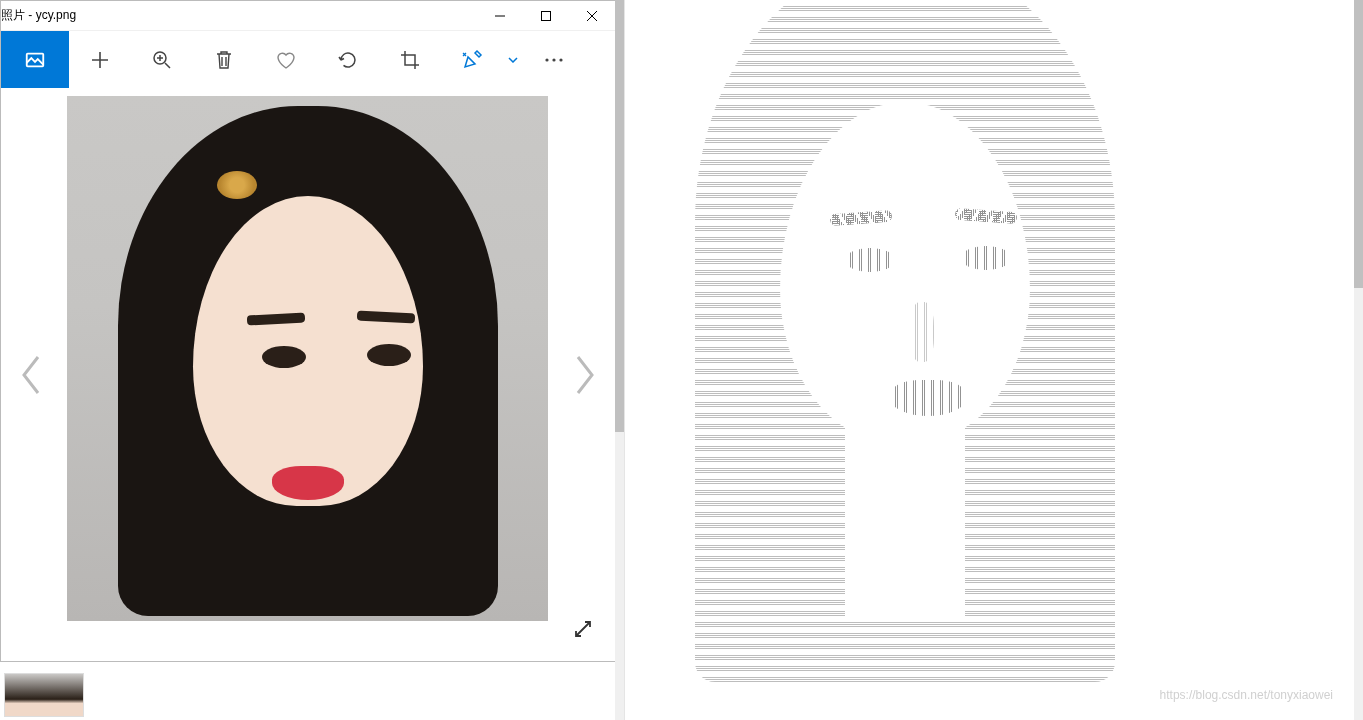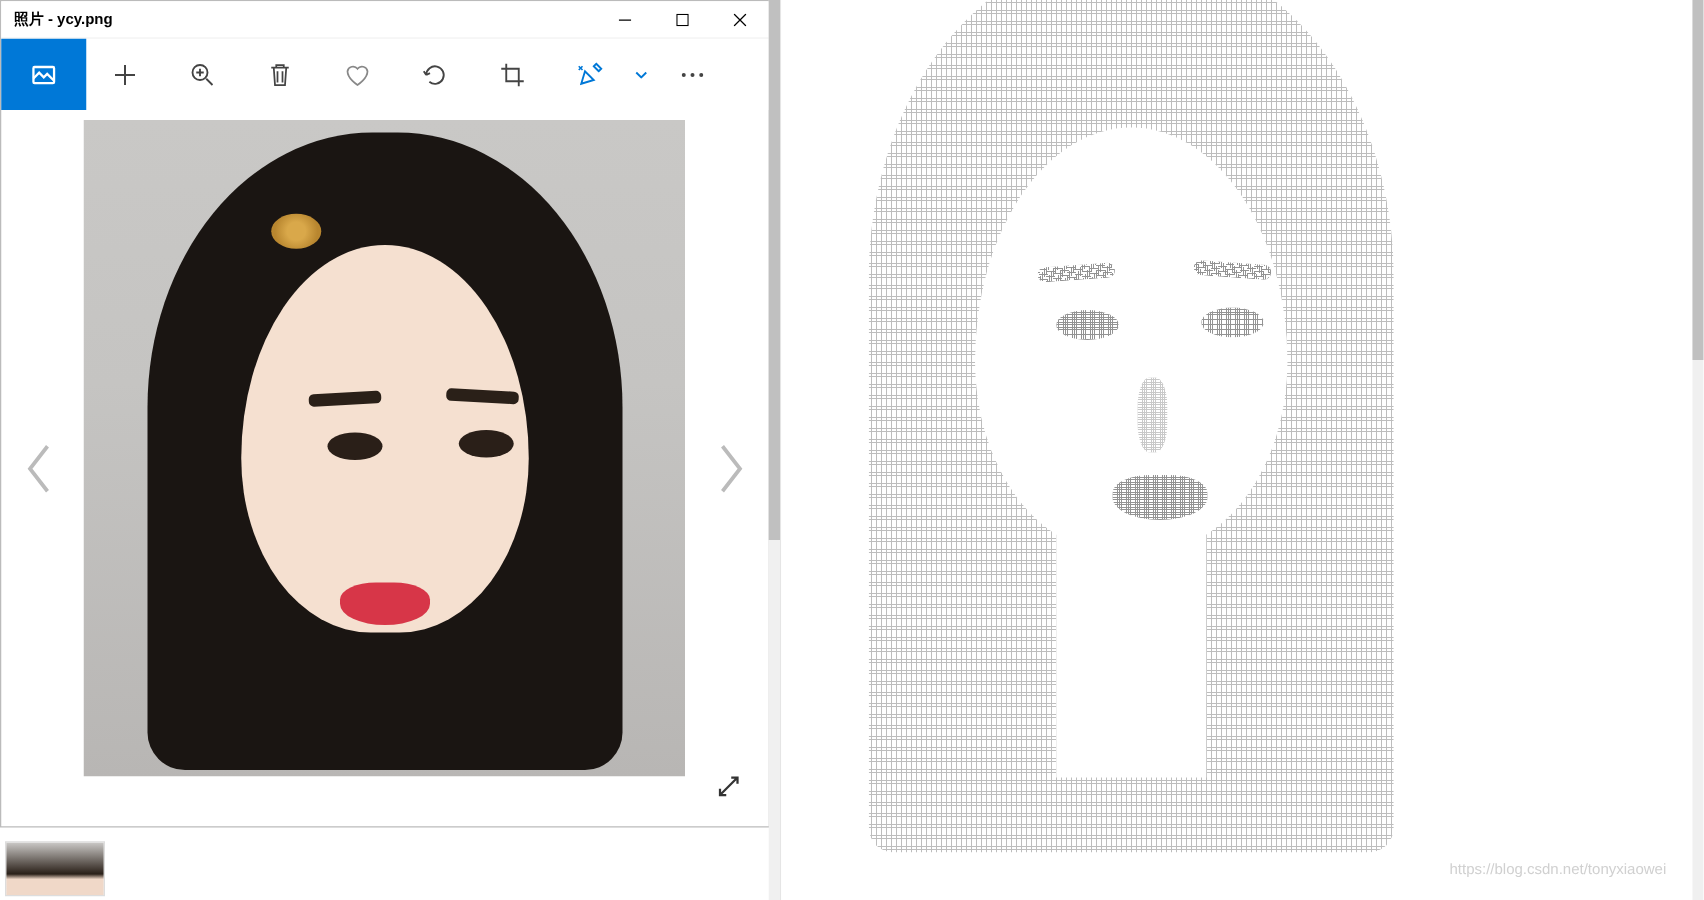--- a/index.html
+++ b/index.html
@@ -29,24 +29,22 @@
     }
     .titlebar {
       height: 30px;
       display: flex;
       align-items: center;
       background: #ffffff;
       border-bottom: 1px solid #f0f0f0;
     }
     .title-text {
       flex: 1;
-      padding-left: 10px;
       font-size: 12px;
       color: #000000;
-      font-weight: bold;
     }
     .win-controls {
       display: flex;
     }
     .win-btn {
       width: 46px;
       height: 30px;
       display: flex;
       align-items: center;
       justify-content: center;

